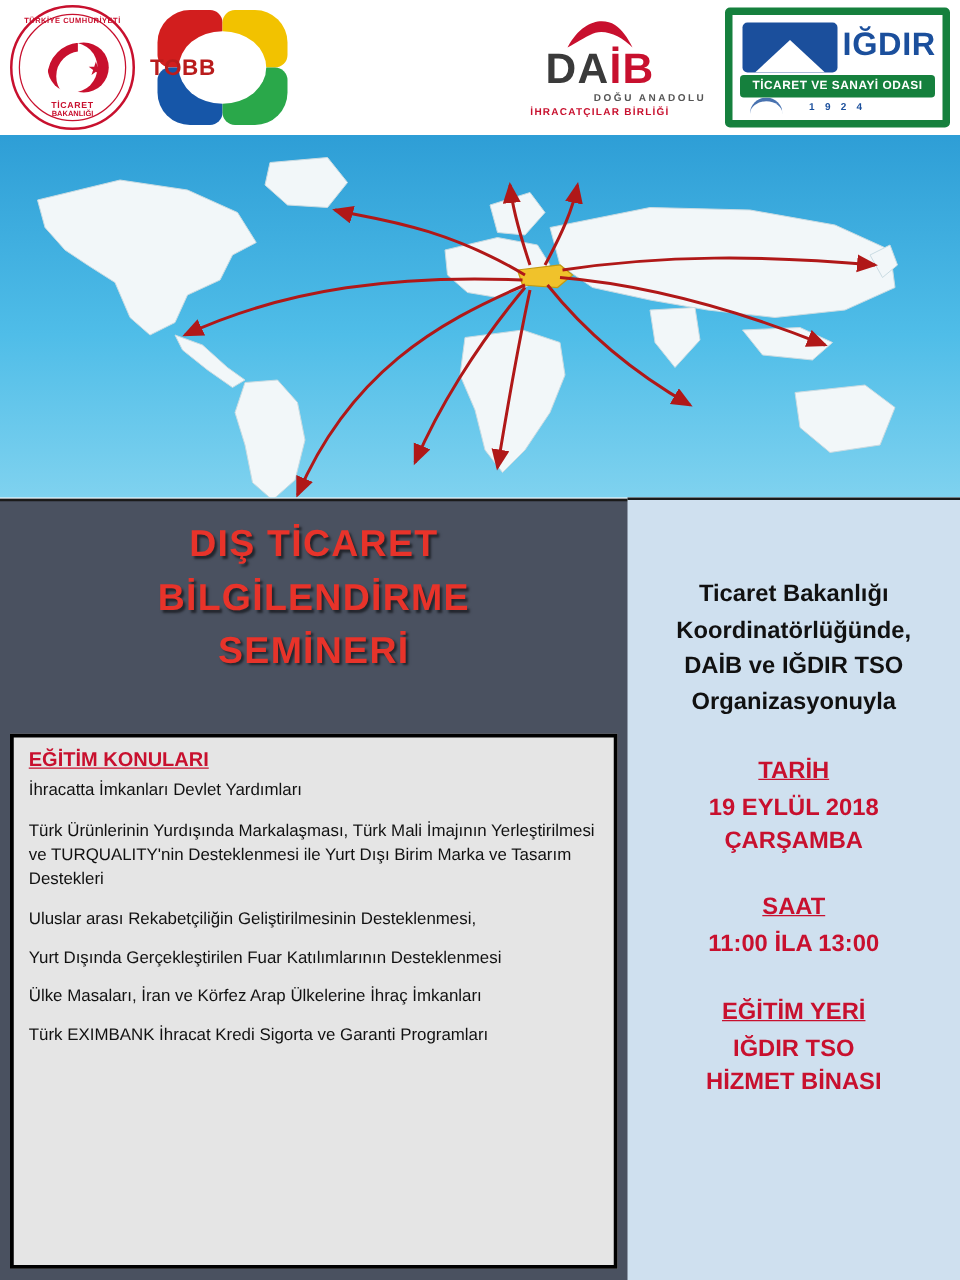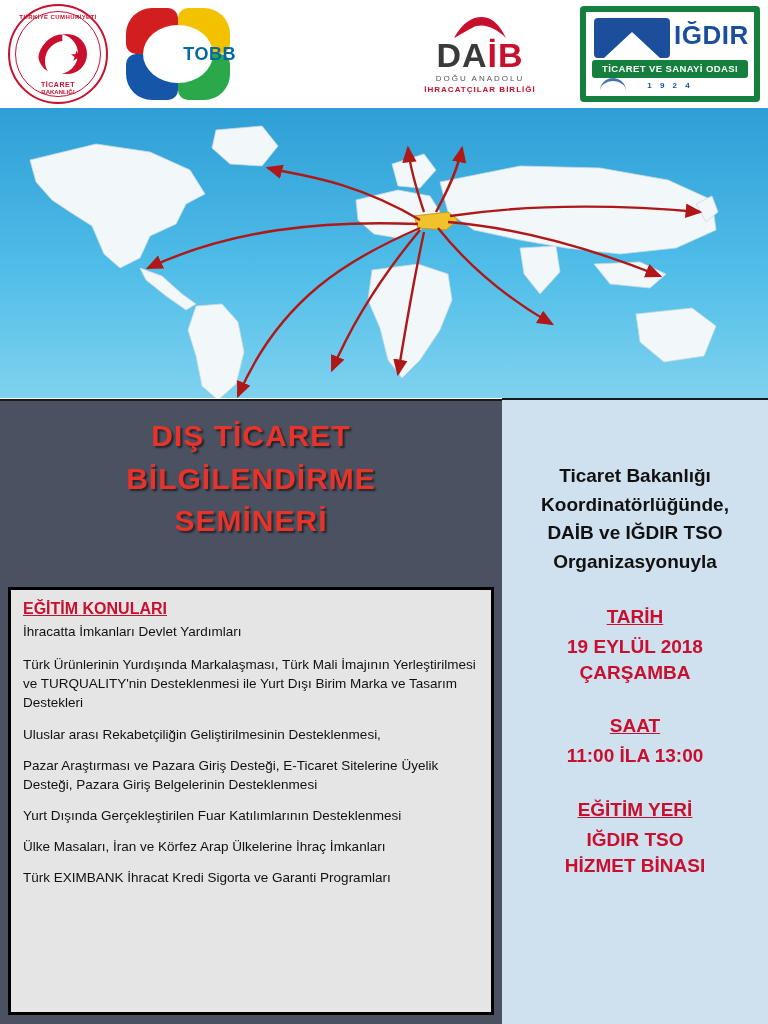--- a/index.html
+++ b/index.html
@@ -109,24 +109,24 @@
   .tobb .disc {
     position: absolute;
     left: 23px; top: 19px;
     width: 70px; height: 58px;
     background: #ffffff;
     border-radius: 50%;
   }
   .tobb .label {
     position: absolute;
     left: 0; right: 0; top: 38px;
-    text-align: right;
+    text-align: left;
     font-size: 18px;
     font-weight: bold;
-    color: #0369a1;
+    color: #b91c1c;
     letter-spacing: .5px;
   }
 
   
   .daib {
     position: absolute;
     left: 395px; top: 12px;
     width: 170px; height: 88px;
     text-align: center;
   }
@@ -144,21 +144,22 @@
     color: #3a3a3a;
     letter-spacing: 1px;
   }
   .daib .word .red { color: #c8102e; }
   .daib .sub1 {
     position: absolute;
     left: 0; right: 0; top: 62px;
     font-size: 8px;
     letter-spacing: 2px;
     color: #555;
-    font-weight: normal;
+    font-weight: bold;
+    text-align: right;
   }
   .daib .sub2 {
     position: absolute;
     left: 0; right: 0; top: 73px;
     font-size: 8px;
     letter-spacing: 1px;
     color: #c8102e;
     font-weight: bold;
   }
 
@@ -417,21 +418,20 @@
       <div class="title-line">DIŞ TİCARET</div>
       <div class="title-line">BİLGİLENDİRME</div>
       <div class="title-line">SEMİNERİ</div>
     </div>
 
     <div class="topics-box">
       <div class="topics-title">EĞİTİM KONULARI</div>
       <p class="topic first">İhracatta İmkanları Devlet Yardımları</p>
       <p class="topic">Türk Ürünlerinin Yurdışında Markalaşması, Türk Mali İmajının Yerleştirilmesi ve TURQUALITY'nin Desteklenmesi ile Yurt Dışı Birim Marka ve Tasarım Destekleri</p>
       <p class="topic">Uluslar arası Rekabetçiliğin Geliştirilmesinin Desteklenmesi,</p>
-      <p class="topic">Pazar Araştırması ve Pazara Giriş Desteği, E-Ticaret Sitelerine Üyelik Desteği, Pazara Giriş Belgelerinin Desteklenmesi</p>
       <p class="topic">Yurt Dışında Gerçekleştirilen Fuar Katılımlarının Desteklenmesi</p>
       <p class="topic">Ülke Masaları, İran ve Körfez Arap Ülkelerine İhraç İmkanları</p>
       <p class="topic">Türk EXIMBANK İhracat Kredi Sigorta ve Garanti Programları</p>
     </div>
   </div>
 
   <div class="right-panel">
 
     <div class="org-line">Ticaret Bakanlığı</div>
     <div class="org-line">Koordinatörlüğünde,</div>

